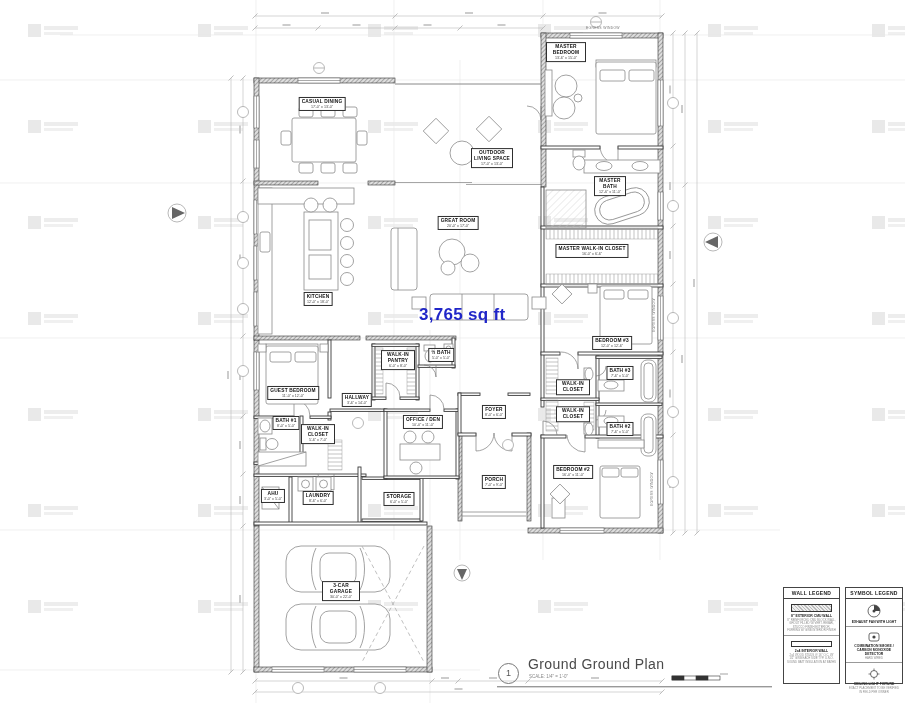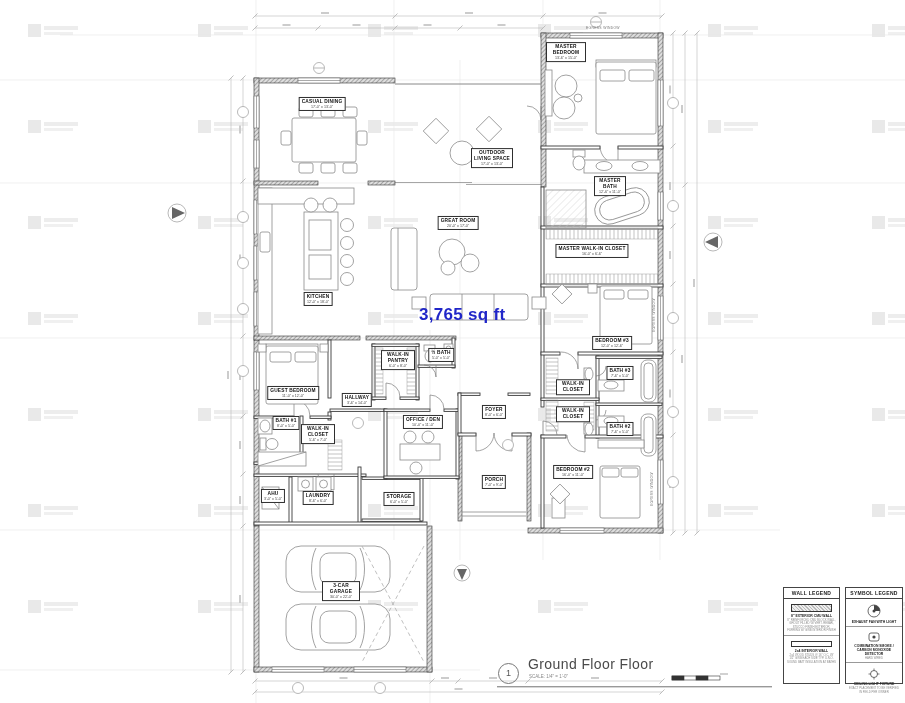--- a/index.html
+++ b/index.html
@@ -760,21 +760,21 @@
       <div class="room-label" style="left: 341px; top: 591px; white-space: normal; max-width: 32px;"><span class="wrap">3-CAR GARAGE</span><span class="dims">30'-0" x 22'-0"</span></div>
     </div>
 
   <div class="sqft" style="color: rgb(32, 38, 200);">3,765 sq ft</div>
 
   <div class="ann" style="left:586px;top:26px;">EGRESS WINDOW</div>
   <div class="ann vert" style="left:652px;top:332px;">EGRESS WINDOW</div>
   <div class="ann vert" style="left:650px;top:506px;">EGRESS WINDOW</div>
 
   <div class="tb-circle">1</div>
-  <div class="tb-title">Ground Floor Floor</div>
+  <div class="tb-title">Ground Ground Plan</div>
   <div class="tb-scale">SCALE: 1/4" = 1'-0"</div>
   <div class="tb-line"></div>
 
   <div class="legend" style="left:783px;top:587px;width:57px;height:97px">
     <div class="legend-title">WALL LEGEND</div>
     <div class="legend-entry">
       <div class="swatch-cmu"></div>
       <div class="legend-head">8" EXTERIOR CMU WALL</div>
       <div class="legend-desc">8" REINFORCED CMU BLOCK WALL, GROUT FILLED W/ VERT. REBAR, STUCCO FINISH EXTERIOR, FURRING W/ GWB INTERIOR FINISH</div>
     </div>

